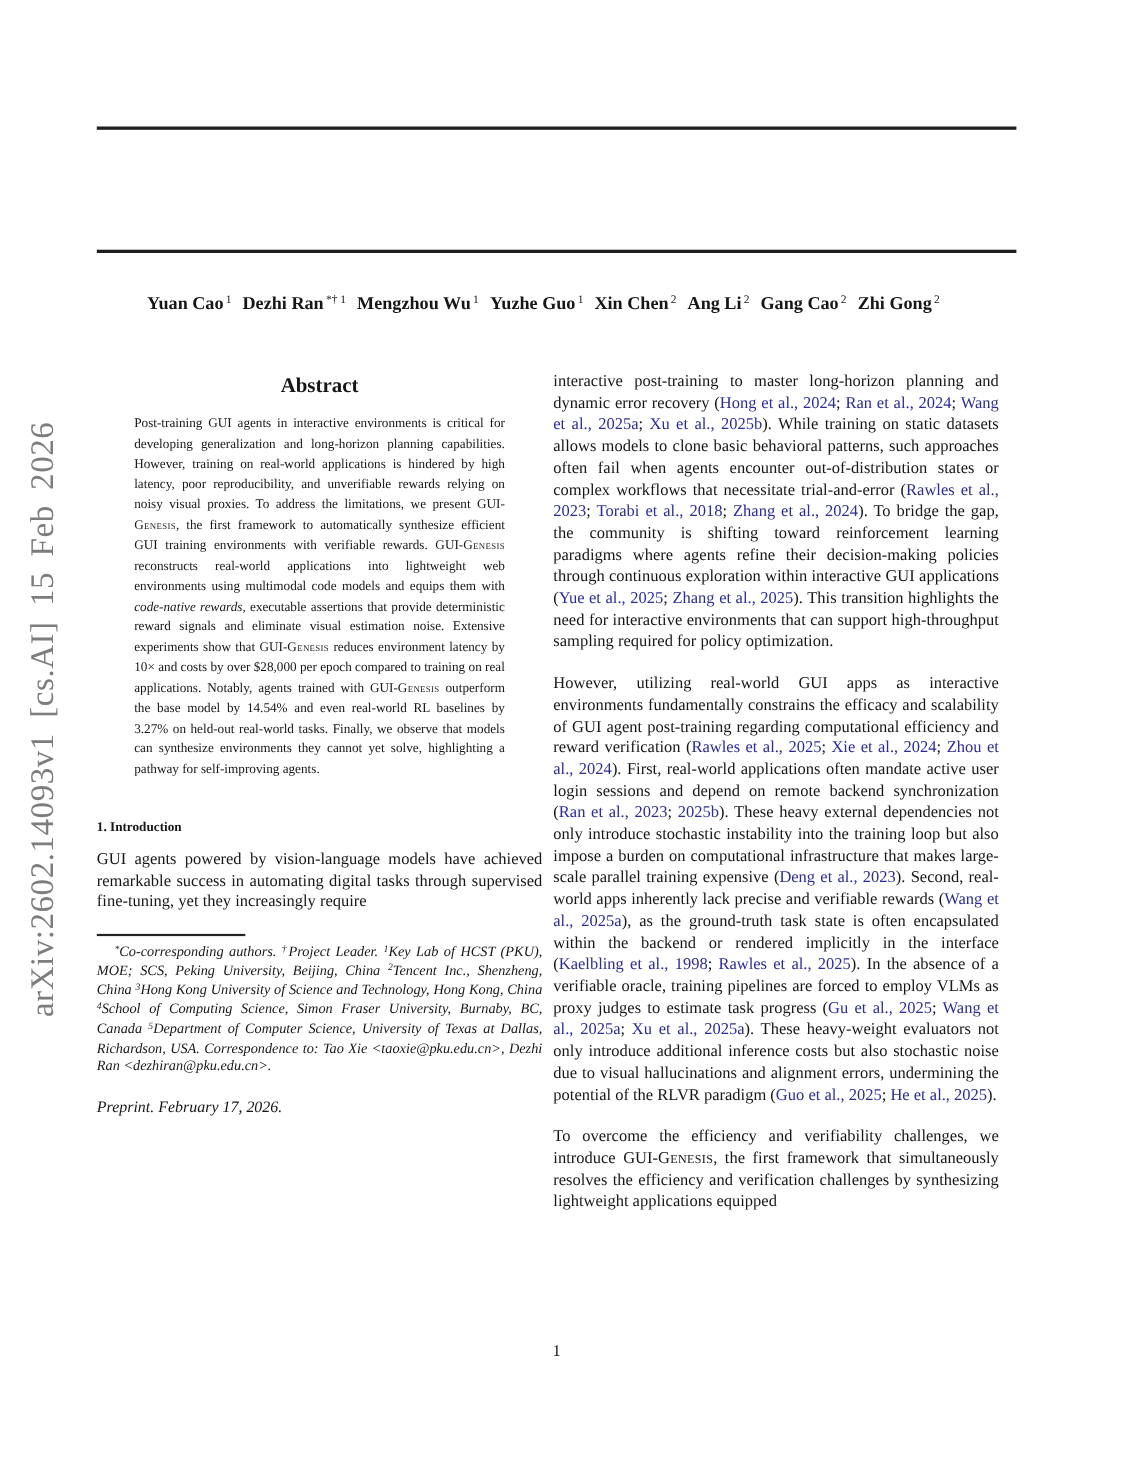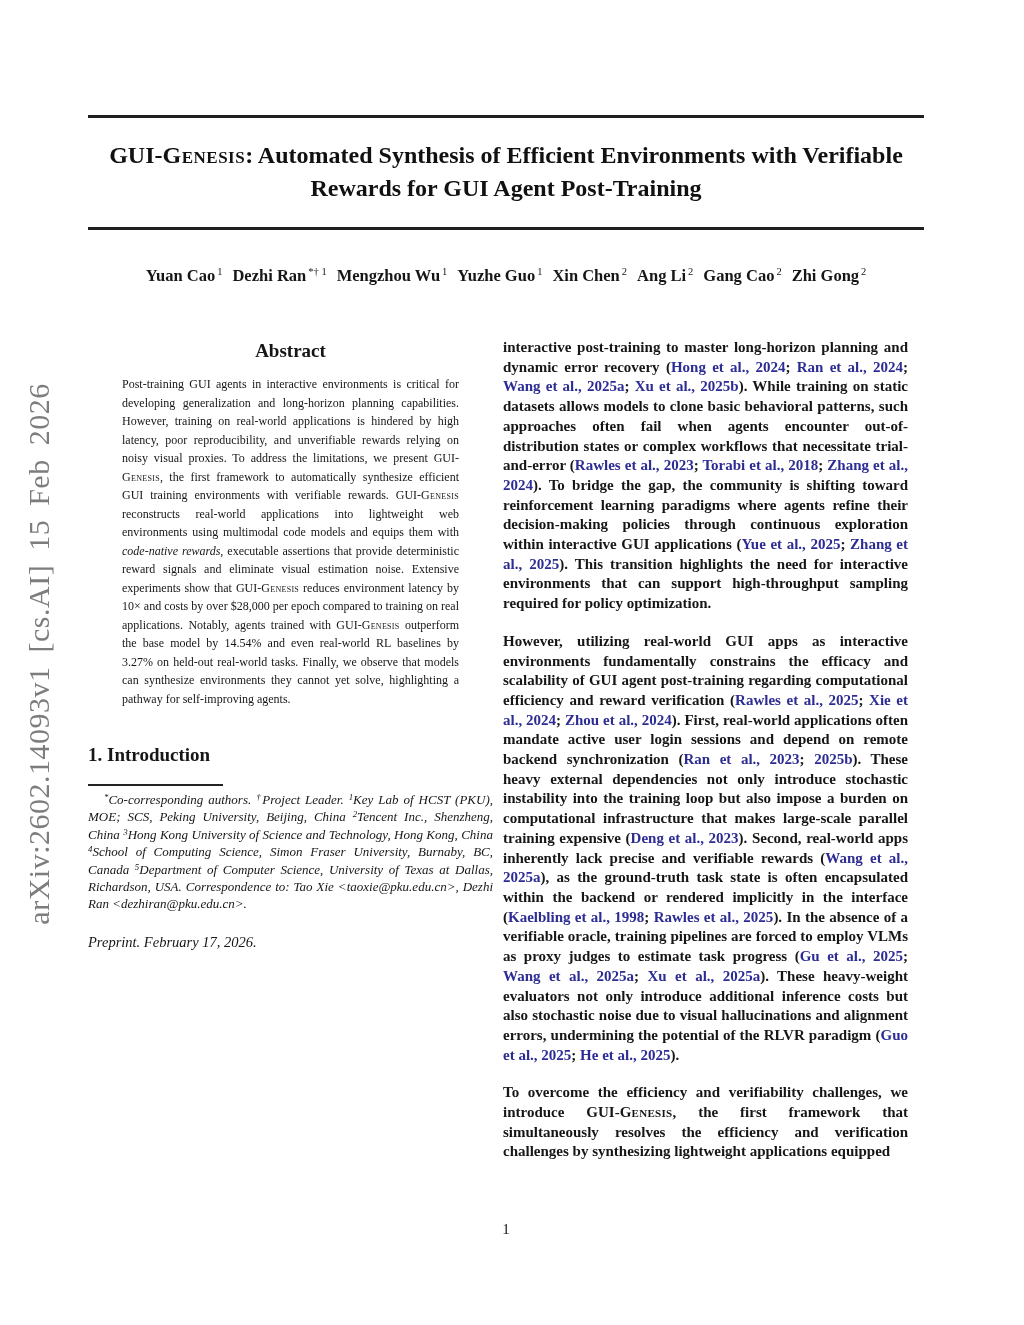--- a/index.html
+++ b/index.html
@@ -37,21 +37,21 @@
     margin: 0;
     text-align: center;
     font-size: 24px; font-weight: 700;
     line-height: 33px;
     color: #111;
     white-space: nowrap;
   }
   .title .sc { letter-spacing: 0.5px; }
 
   .authors {
-    position: absolute; left: 88px; top: 264px; width: 836px;
+    position: absolute; left: 76px; top: 264px; width: 836px;
     text-align: center;
     font-size: 16.5px; font-weight: 700; line-height: 23px;
     white-space: nowrap;
   }
   .author { margin: 0 5px; }
   .author .asup {
     font-weight: 400; font-size: 10.5px;
     position: relative; top: -6px; margin-left: 2px;
     white-space: nowrap;
   }
@@ -66,28 +66,28 @@
     text-align: center; font-size: 19px; font-weight: 700;
     margin: 2px 0 13px 0;
   }
   .abstract {
     margin: 0 34px;
     font-size: 12px; line-height: 18.5px;
     text-align: justify;
     -webkit-hyphens: auto; hyphens: auto;
   }
   .section-h {
-    font-size: 19px; font-weight: 700;
+    font-size: 12px; font-weight: 700;
     margin: 36px 0 13px 0;
   }
   .bodytext {
     margin: 0;
     font-size: 15px; line-height: 19.7px;
     text-align: justify;
-    -webkit-hyphens: auto; hyphens: auto; font-weight: bold;
+    -webkit-hyphens: auto; hyphens: auto;
   }
   .rp { margin-bottom: 18px; }
 
   .footnote-rule {
     width: 135px; height: 1.5px; background: #222;
     margin: 18px 0 6px 0;
   }
   .footnote {
     margin: 0;
     font-size: 13px; line-height: 16.6px;
@@ -113,34 +113,34 @@
 </style>
 </head>
 <body>
 
 <div class="page">
 
   <div class="watermark">arXiv:2602.14093v1  [cs.AI]  15 Feb 2026</div>
 
   <div class="rule rule-top"></div>
 
-  <h1 class="title"><span>GUI-</span><span class="sc">Genesis</span><span>: Automated Synthesis of Efficient Environments with Verifiable</span><br><span>Rewards for GUI Agent Post-Training</span></h1>
 
   <div class="rule rule-title"></div>
 
   <div class="authors">
     <div class="authors-line"><span class="author"><span>Yuan Cao</span><span class="asup">1</span></span><span class="author"><span>Dezhi Ran</span><span class="asup">*† 1</span></span><span class="author"><span>Mengzhou Wu</span><span class="asup">1</span></span><span class="author"><span>Yuzhe Guo</span><span class="asup">1</span></span><span class="author"><span>Xin Chen</span><span class="asup">2</span></span><span class="author"><span>Ang Li</span><span class="asup">2</span></span><span class="author"><span>Gang Cao</span><span class="asup">2</span></span><span class="author"><span>Zhi Gong</span><span class="asup">2</span></span></div>
   </div>
 
   <div class="columns">
 
     <div class="col">
       <h2 class="abstract-h">Abstract</h2>
       <p class="abstract"><span>Post-training GUI agents in interactive environments is critical for developing generalization and long-horizon planning capabilities. However, training on real-world applications is hindered by high latency, poor reproducibility, and unverifiable rewards relying on noisy visual proxies. To address the limitations, we present GUI-</span><span class="sc">Genesis</span><span>, the first framework to automatically synthesize efficient GUI training environments with verifiable rewards. GUI-</span><span class="sc">Genesis</span><span> reconstructs real-world applications into lightweight web environments using multimodal code models and equips them with </span><span class="i">code-native rewards</span><span>, executable assertions that provide deterministic reward signals and eliminate visual estimation noise. Extensive experiments show that GUI-</span><span class="sc">Genesis</span><span> reduces environment latency by 10× and costs by over $28,000 per epoch compared to training on real applications. Notably, agents trained with GUI-</span><span class="sc">Genesis</span><span> outperform the base model by 14.54% and even real-world RL baselines by 3.27% on held-out real-world tasks. Finally, we observe that models can synthesize environments they cannot yet solve, highlighting a pathway for self-improving agents.</span></p>
       <h2 class="section-h">1. Introduction</h2>
+      <p class="bodytext">GUI agents powered by vision-language models have achieved remarkable success in automating digital tasks through supervised fine-tuning, yet they increasingly require</p>
       <div class="footnote-rule"></div>
       <p class="footnote"><span class="sup">*</span><span>Co-corresponding authors. </span><span class="sup">†</span><span>Project Leader. </span><span class="sup">1</span><span>Key Lab of HCST (PKU), MOE; SCS, Peking University, Beijing, China </span><span class="sup">2</span><span>Tencent Inc., Shenzheng, China </span><span class="sup">3</span><span>Hong Kong University of Science and Technology, Hong Kong, China </span><span class="sup">4</span><span>School of Computing Science, Simon Fraser University, Burnaby, BC, Canada </span><span class="sup">5</span><span>Department of Computer Science, University of Texas at Dallas, Richardson, USA. Correspondence to: Tao Xie &lt;taoxie@pku.edu.cn&gt;, Dezhi Ran &lt;dezhiran@pku.edu.cn&gt;.</span></p>
       <p class="preprint">Preprint. February 17, 2026.</p>
     </div>
 
     <div class="col">
       <p class="bodytext rp"><span>interactive post-training to master long-horizon planning and dynamic error recovery (</span><span class="cite" style="color: rgb(44, 44, 148);">Hong et al., 2024</span><span>; </span><span class="cite" style="color: rgb(44, 44, 148);">Ran et al., 2024</span><span>; </span><span class="cite" style="color: rgb(44, 44, 148);">Wang et al., 2025a</span><span>; </span><span class="cite" style="color: rgb(44, 44, 148);">Xu et al., 2025b</span><span>). While training on static datasets allows models to clone basic behavioral patterns, such approaches often fail when agents encounter out-of-distribution states or complex workflows that necessitate trial-and-error (</span><span class="cite" style="color: rgb(44, 44, 148);">Rawles et al., 2023</span><span>; </span><span class="cite" style="color: rgb(44, 44, 148);">Torabi et al., 2018</span><span>; </span><span class="cite" style="color: rgb(44, 44, 148);">Zhang et al., 2024</span><span>). To bridge the gap, the community is shifting toward reinforcement learning paradigms where agents refine their decision-making policies through continuous exploration within interactive GUI applications (</span><span class="cite" style="color: rgb(44, 44, 148);">Yue et al., 2025</span><span>; </span><span class="cite" style="color: rgb(44, 44, 148);">Zhang et al., 2025</span><span>). This transition highlights the need for interactive environments that can support high-throughput sampling required for policy optimization.</span></p>
       <p class="bodytext rp"><span>However, utilizing real-world GUI apps as interactive environments fundamentally constrains the efficacy and scalability of GUI agent post-training regarding computational efficiency and reward verification (</span><span class="cite" style="color: rgb(44, 44, 148);">Rawles et al., 2025</span><span>; </span><span class="cite" style="color: rgb(44, 44, 148);">Xie et al., 2024</span><span>; </span><span class="cite" style="color: rgb(44, 44, 148);">Zhou et al., 2024</span><span>). First, real-world applications often mandate active user login sessions and depend on remote backend synchronization (</span><span class="cite" style="color: rgb(44, 44, 148);">Ran et al., 2023</span><span>; </span><span class="cite" style="color: rgb(44, 44, 148);">2025b</span><span>). These heavy external dependencies not only introduce stochastic instability into the training loop but also impose a burden on computational infrastructure that makes large-scale parallel training expensive (</span><span class="cite" style="color: rgb(44, 44, 148);">Deng et al., 2023</span><span>). Second, real-world apps inherently lack precise and verifiable rewards (</span><span class="cite" style="color: rgb(44, 44, 148);">Wang et al., 2025a</span><span>), as the ground-truth task state is often encapsulated within the backend or rendered implicitly in the interface (</span><span class="cite" style="color: rgb(44, 44, 148);">Kaelbling et al., 1998</span><span>; </span><span class="cite" style="color: rgb(44, 44, 148);">Rawles et al., 2025</span><span>). In the absence of a verifiable oracle, training pipelines are forced to employ VLMs as proxy judges to estimate task progress (</span><span class="cite" style="color: rgb(44, 44, 148);">Gu et al., 2025</span><span>; </span><span class="cite" style="color: rgb(44, 44, 148);">Wang et al., 2025a</span><span>; </span><span class="cite" style="color: rgb(44, 44, 148);">Xu et al., 2025a</span><span>). These heavy-weight evaluators not only introduce additional inference costs but also stochastic noise due to visual hallucinations and alignment errors, undermining the potential of the RLVR paradigm (</span><span class="cite" style="color: rgb(44, 44, 148);">Guo et al., 2025</span><span>; </span><span class="cite" style="color: rgb(44, 44, 148);">He et al., 2025</span><span>).</span></p>
       <p class="bodytext rp"><span>To overcome the efficiency and verifiability challenges, we introduce GUI-</span><span class="sc">Genesis</span><span>, the first framework that simultaneously resolves the efficiency and verification challenges by synthesizing lightweight applications equipped</span></p>
     </div>

